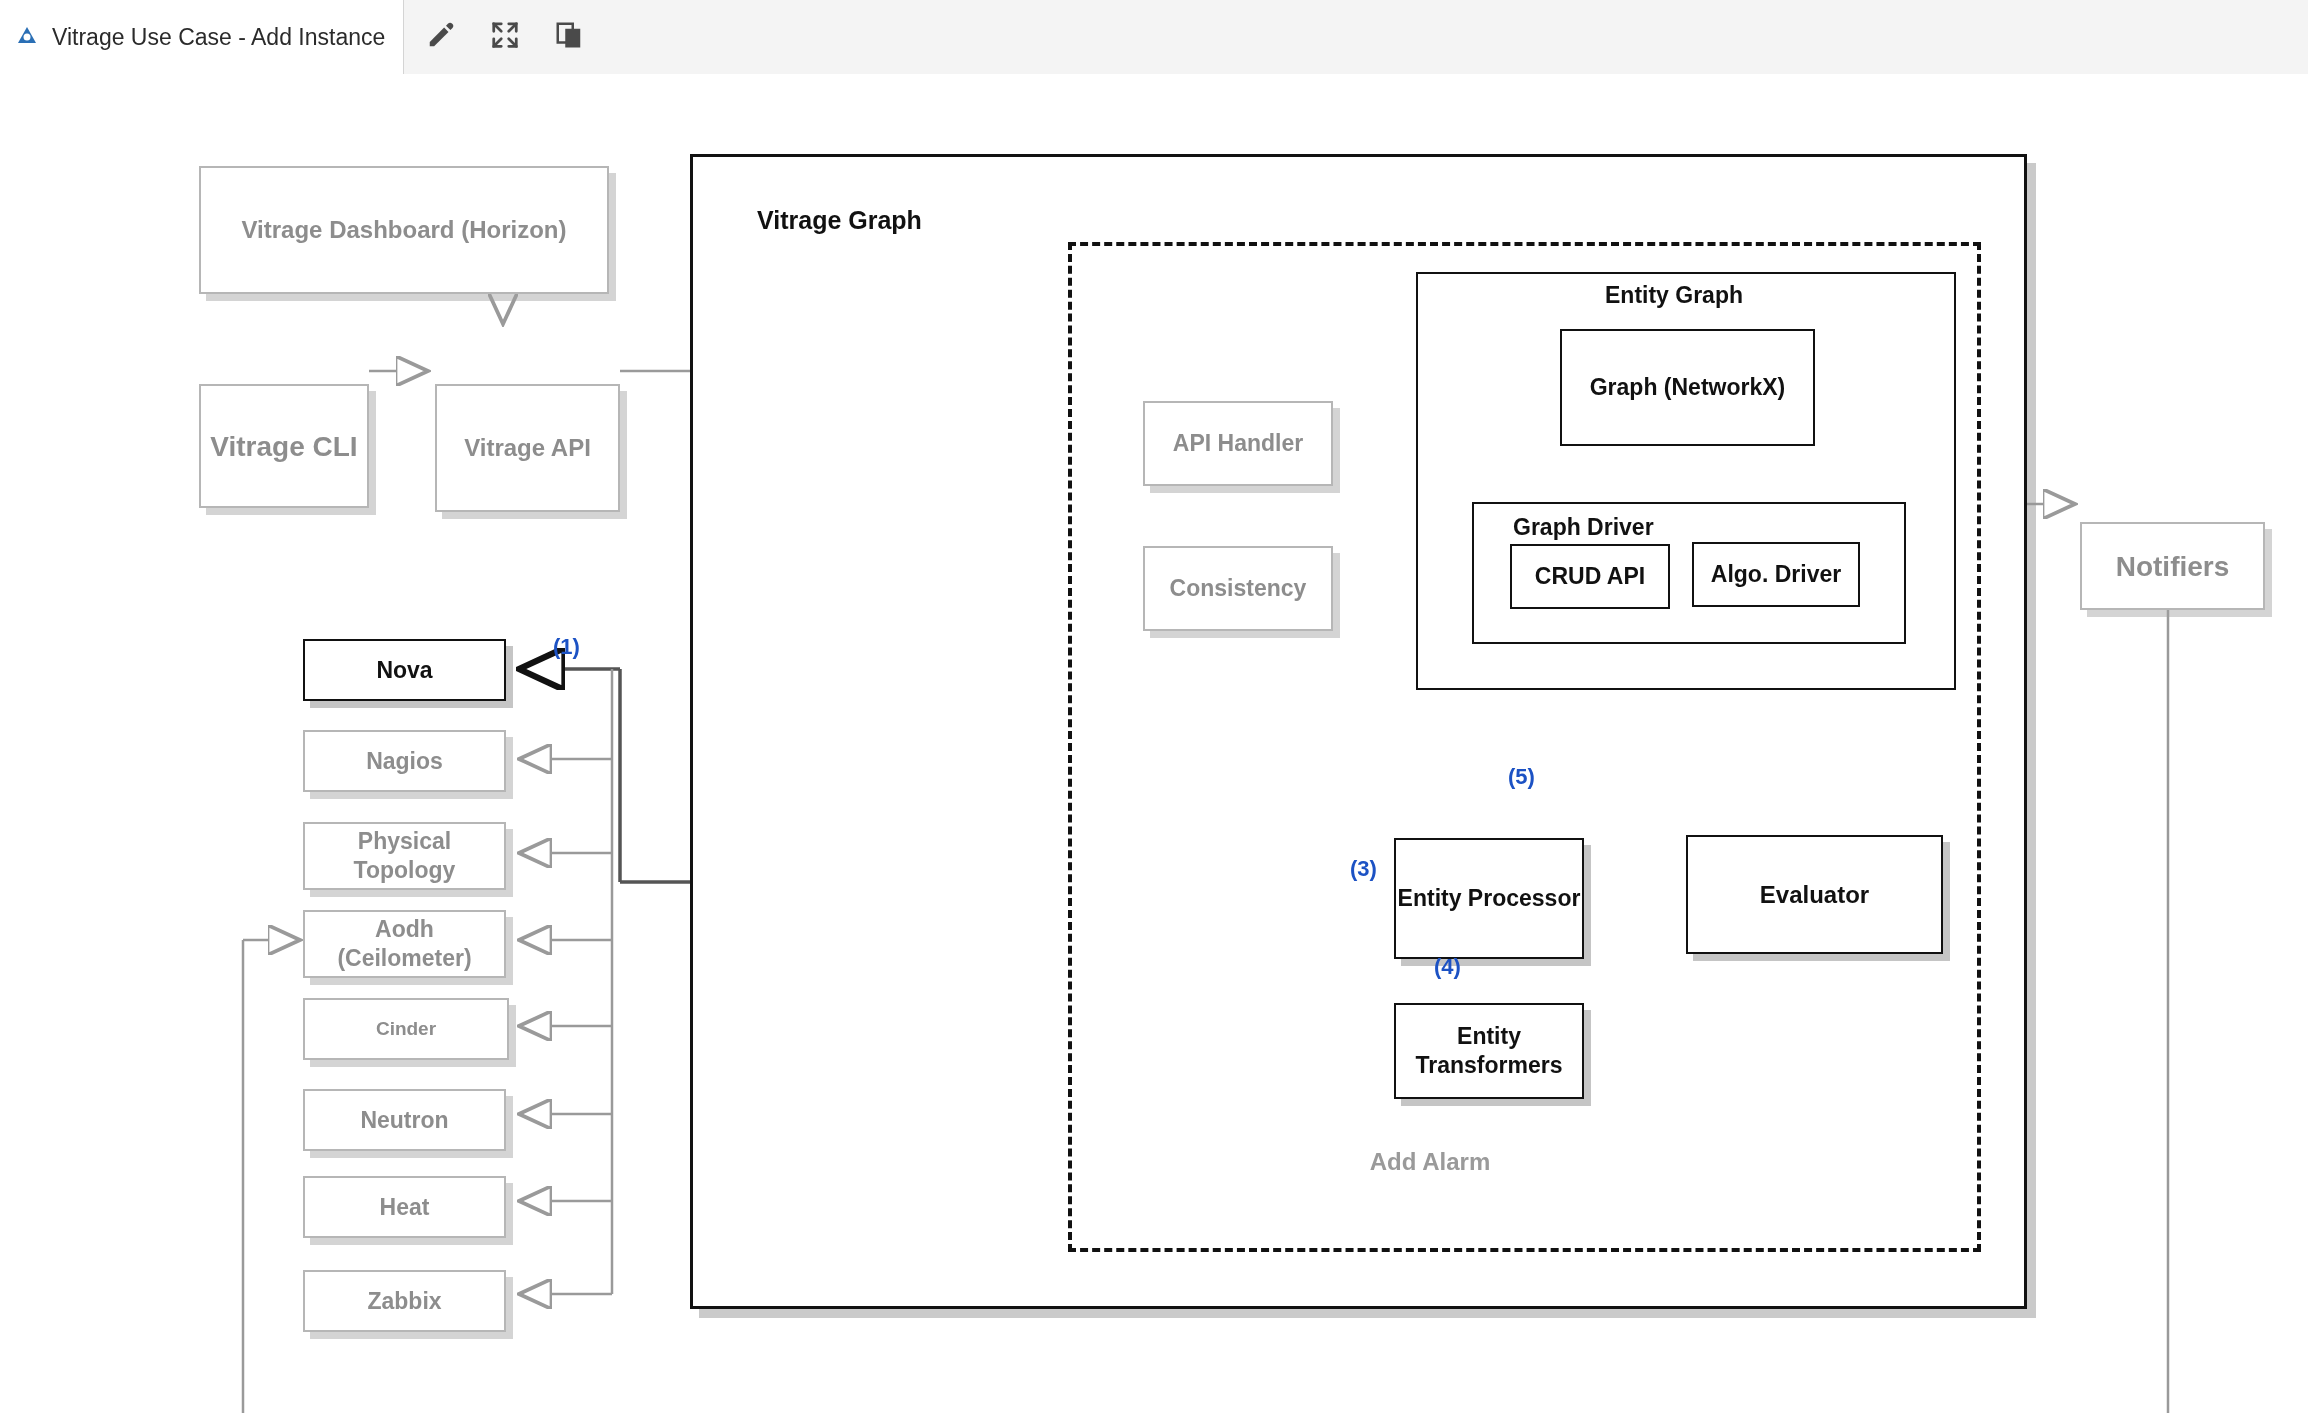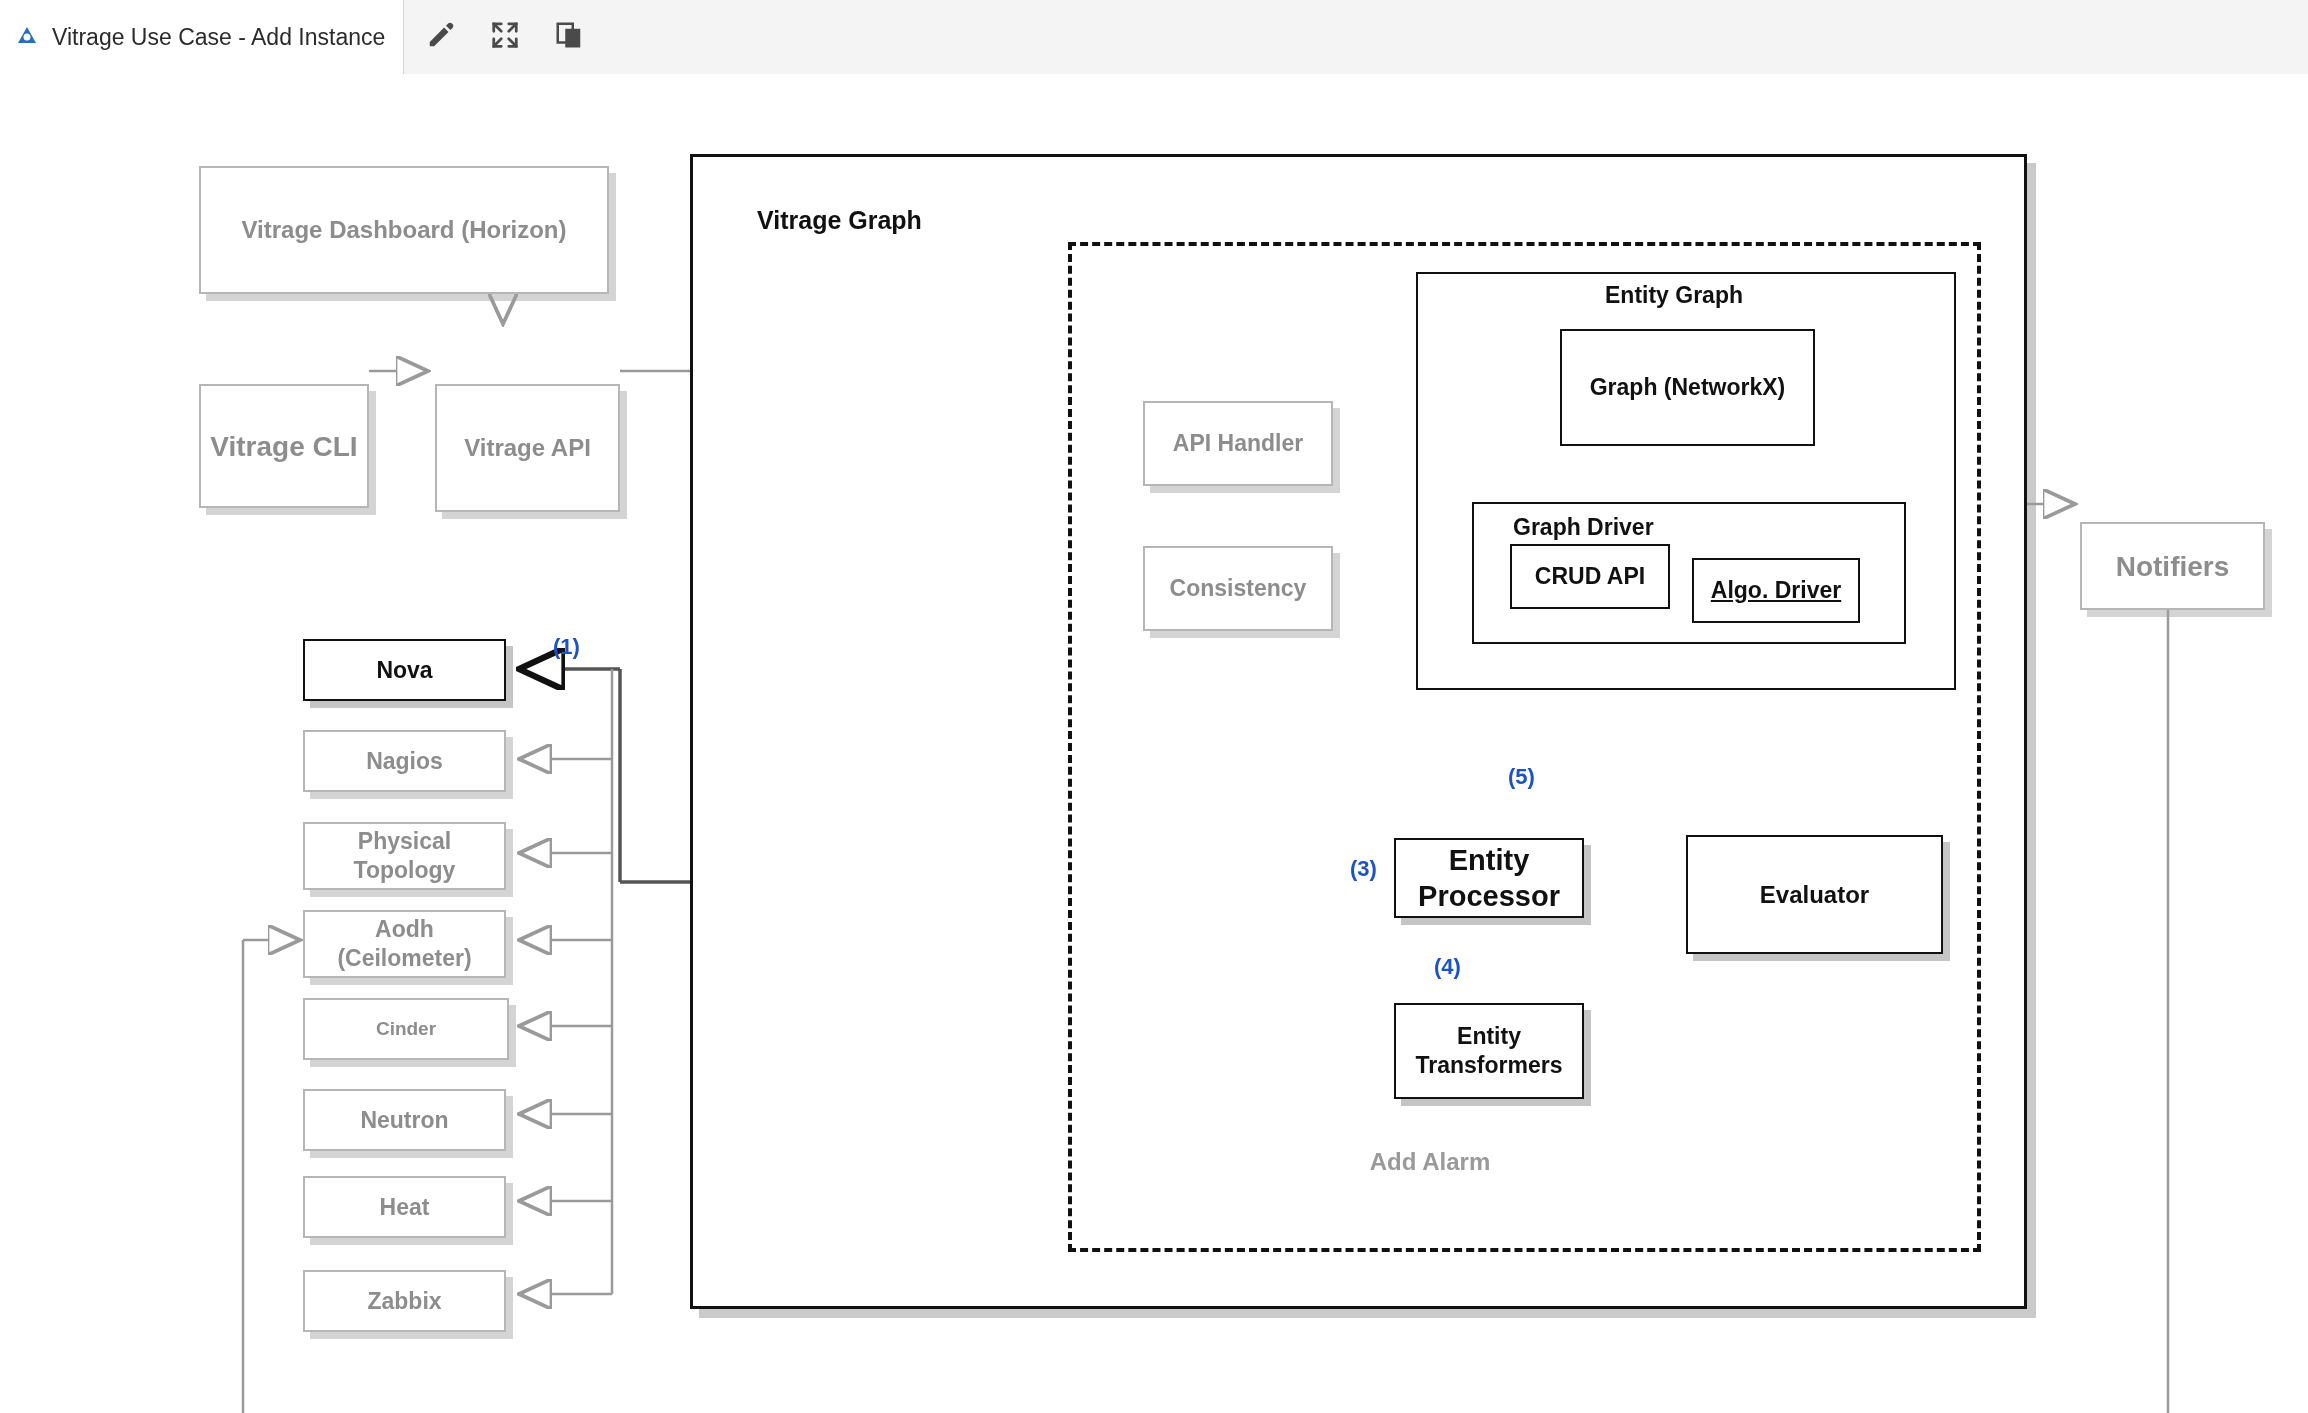--- a/index.html
+++ b/index.html
@@ -344,28 +344,28 @@
     <div class="box plain" style="left:1560px; top:255px; width:255px; height:117px; font-size:23px;">
       <span class="lbl">Graph (NetworkX)</span>
     </div>
 
     <div class="inner-box" style="left:1472px; top:428px; width:434px; height:142px;"></div>
     <div class="title-lbl" style="left:1513px; top:440px; font-size:23px;">Graph Driver</div>
 
     <div class="box plain" style="left:1510px; top:470px; width:160px; height:65px; font-size:23px;">
       <span class="lbl">CRUD API</span>
     </div>
-    <div class="box plain" style="left:1692px; top:484px; width:168px; height:65px; font-size:23px;text-decoration:underline;">
+    <div class="box plain" style="left:1692px; top:468px; width:168px; height:65px; font-size:23px;">
       <span class="lbl">Algo. Driver</span>
     </div>
 
 
     <div class="step-lbl" style="left:1350px; top:782px;">(3)</div>
 
-    <div class="box black" style="left:1394px; top:764px; width:190px; height:80px; font-size:29px;">
+    <div class="box black" style="left:1394px; top:764px; width:190px; height:121px; font-size:23px;">
       <span class="lbl">Entity Processor</span>
     </div>
 
     <div class="step-lbl" style="left:1434px; top:880px;">(4)</div>
 
     <div class="box black" style="left:1394px; top:929px; width:190px; height:96px; font-size:23px;">
       <span class="lbl">Entity Transformers</span>
     </div>
 
     <div class="step-lbl" style="left:1508px; top:690px;">(5)</div>

